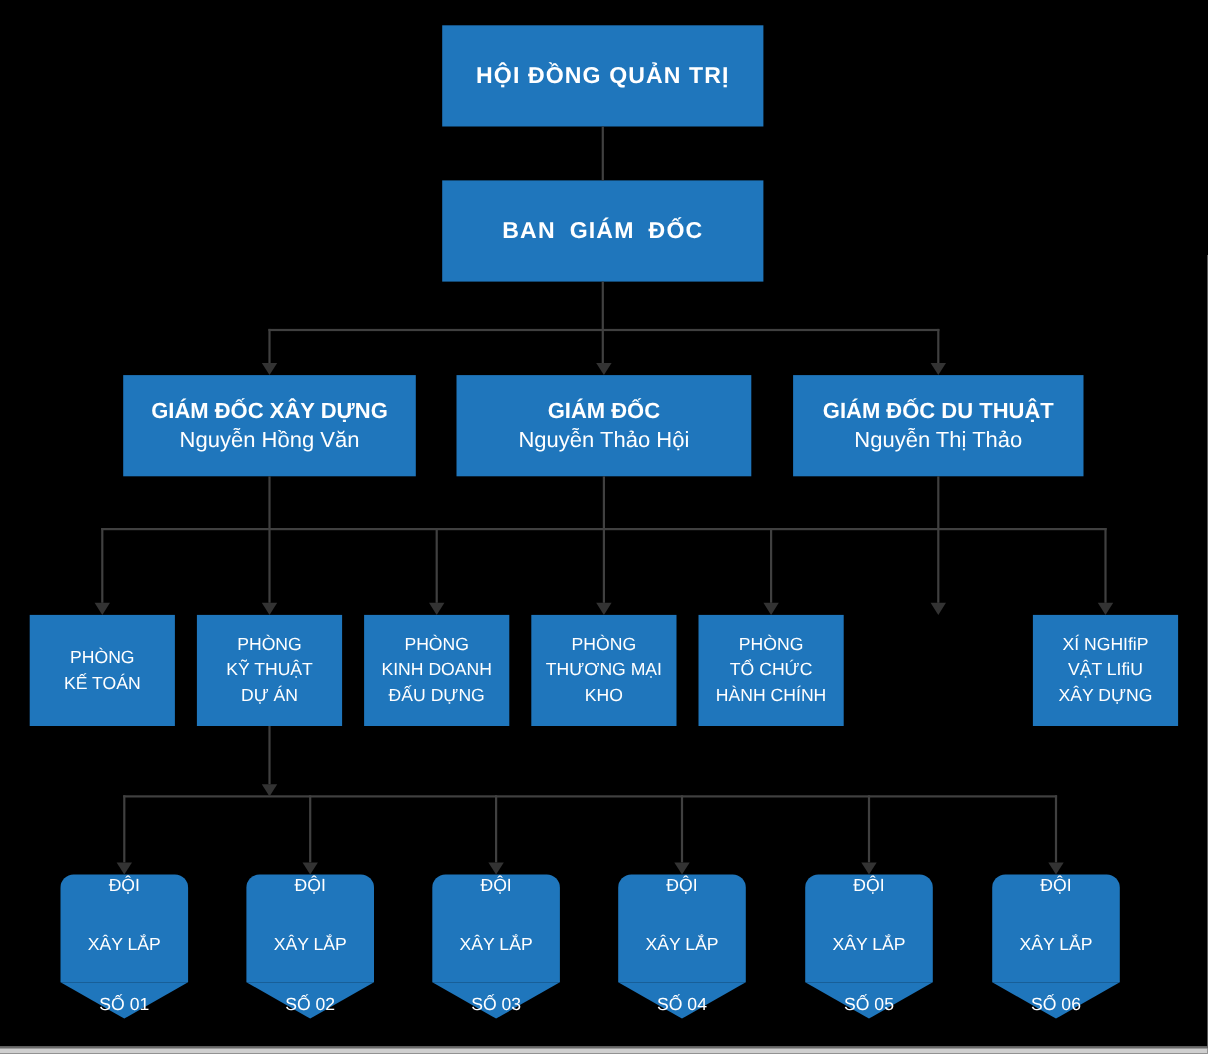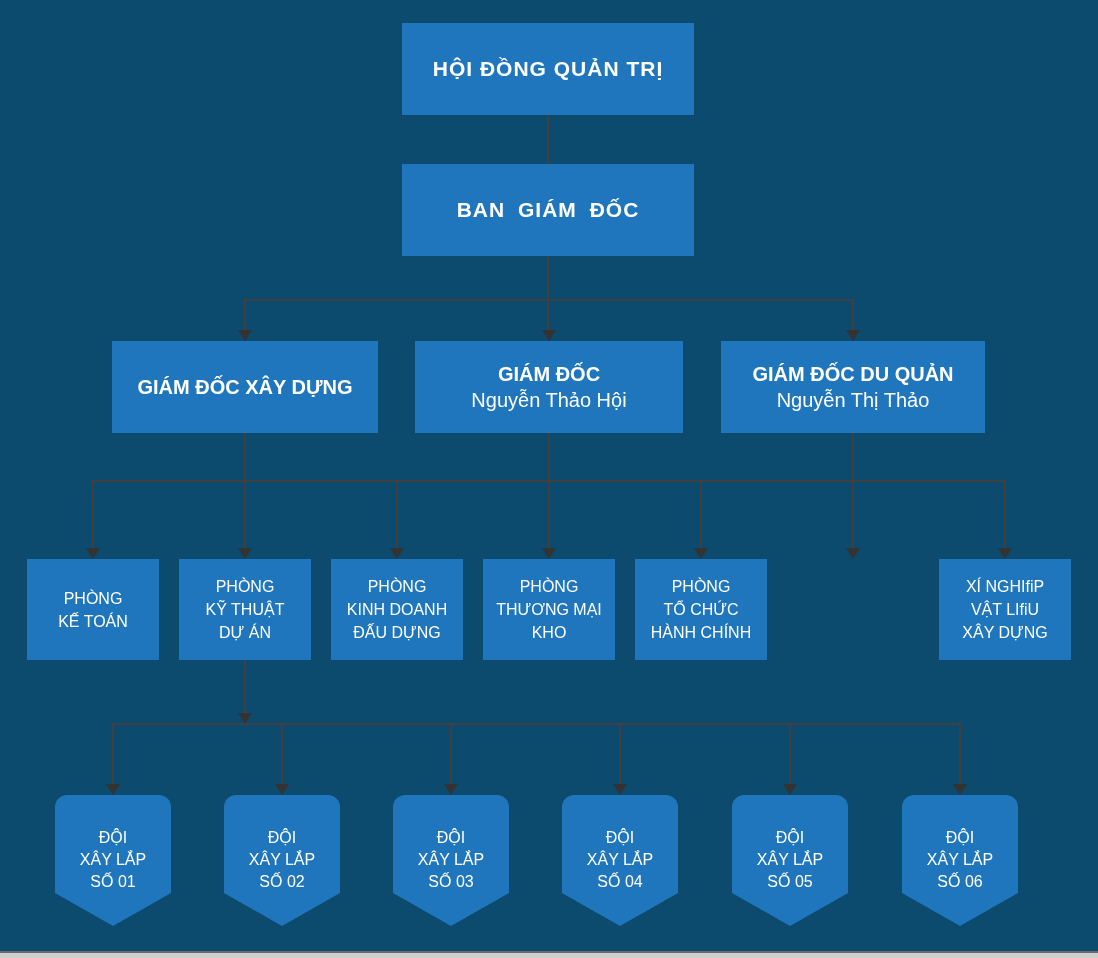--- a/index.html
+++ b/index.html
@@ -1,38 +1,38 @@
 <!DOCTYPE html>
 <html><head>
 <meta charset="utf-8">
 <style>
   html,body{margin:0;padding:0;background:#fff;}
-  .stage{position:relative;width:1098px;height:958px;background:#0c4a6e;overflow:hidden;
+  .stage{position:relative;width:1098px;height:958px;background:#000000;overflow:hidden;
          font-family:"Liberation Sans",sans-serif;}
   .node{position:absolute;background:#1F76BC;color:#ffffff;display:flex;flex-direction:column;
         align-items:center;justify-content:center;text-align:center;}
   .node span{display:block;}
   .root{left:402px;top:23px;width:292px;height:92px;font-weight:bold;font-size:21px;letter-spacing:1px;}
   .board{left:402px;top:164px;width:292px;height:92px;font-weight:bold;font-size:21px;
          letter-spacing:1px;word-spacing:6px;text-align:right;}
   .dir{top:341px;height:92px;line-height:26px;}
   .dir1{left:112px;width:266px;align-items:center;}
   .dir2{left:415px;width:268px;}
   .dir3{left:721px;width:264px;}
   .dt{font-weight:bold;font-size:20px;}
   .dn{font-size:20px;}
   .dept{top:559px;width:132px;height:101px;font-size:16px;line-height:23px;}
   .vl{position:absolute;width:2px;background:#404040;}
   .hl{position:absolute;height:2px;background:#404040;}
   .ar{position:absolute;width:0;height:0;border-left:7px solid transparent;
       border-right:7px solid transparent;border-top:11px solid #333333;}
   .team{position:absolute;top:795px;width:116px;}
   .team-rect{background:#1F76BC;height:98px;border-radius:12px 12px 0 0;display:flex;
-             flex-direction:column;align-items:center;justify-content:flex-end;color:#fff;
-             font-size:16px;line-height:22px;text-align:center;}
+             flex-direction:column;align-items:center;justify-content:flex-start;color:#fff;
+             font-size:16px;line-height:22px;text-align:center;gap:32px;}
   .team-rect span{display:block;}
   .team-point{width:0;height:0;border-left:58px solid transparent;border-right:58px solid transparent;
               border-top:33px solid #1F76BC;}
   .footer-line{position:absolute;left:0;top:951px;width:1098px;height:2px;background:#6A6A6A;}
   .footer-strip{position:absolute;left:0;top:953px;width:1098px;height:5px;background:#CFCFCF;}
 </style>
 </head>
 <body>
 
 <div class="stage">
@@ -40,27 +40,28 @@
   <div class="node root">
     <span>HỘI ĐỒNG QUẢN TRỊ</span>
   </div>
 
   <div class="node board">
     <span>BAN GIÁM ĐỐC</span>
   </div>
 
   <div class="node dir dir1">
     <span class="dt">GIÁM ĐỐC XÂY DỰNG</span>
+    <span class="dn">Nguyễn Hồng Văn</span>
   </div>
   <div class="node dir dir2">
     <span class="dt">GIÁM ĐỐC</span>
     <span class="dn">Nguyễn Thảo Hội</span>
   </div>
   <div class="node dir dir3">
-    <span class="dt">GIÁM ĐỐC DU QUẢN</span>
+    <span class="dt">GIÁM ĐỐC DU THUẬT</span>
     <span class="dn">Nguyễn Thị Thảo</span>
   </div>
 
   <div class="node dept" style="left:27px">
     <span>PHÒNG</span>
     <span>KẾ TOÁN</span>
   </div>
   <div class="node dept" style="left:179px">
     <span>PHÒNG</span>
     <span>KỸ THUẬT</span>

